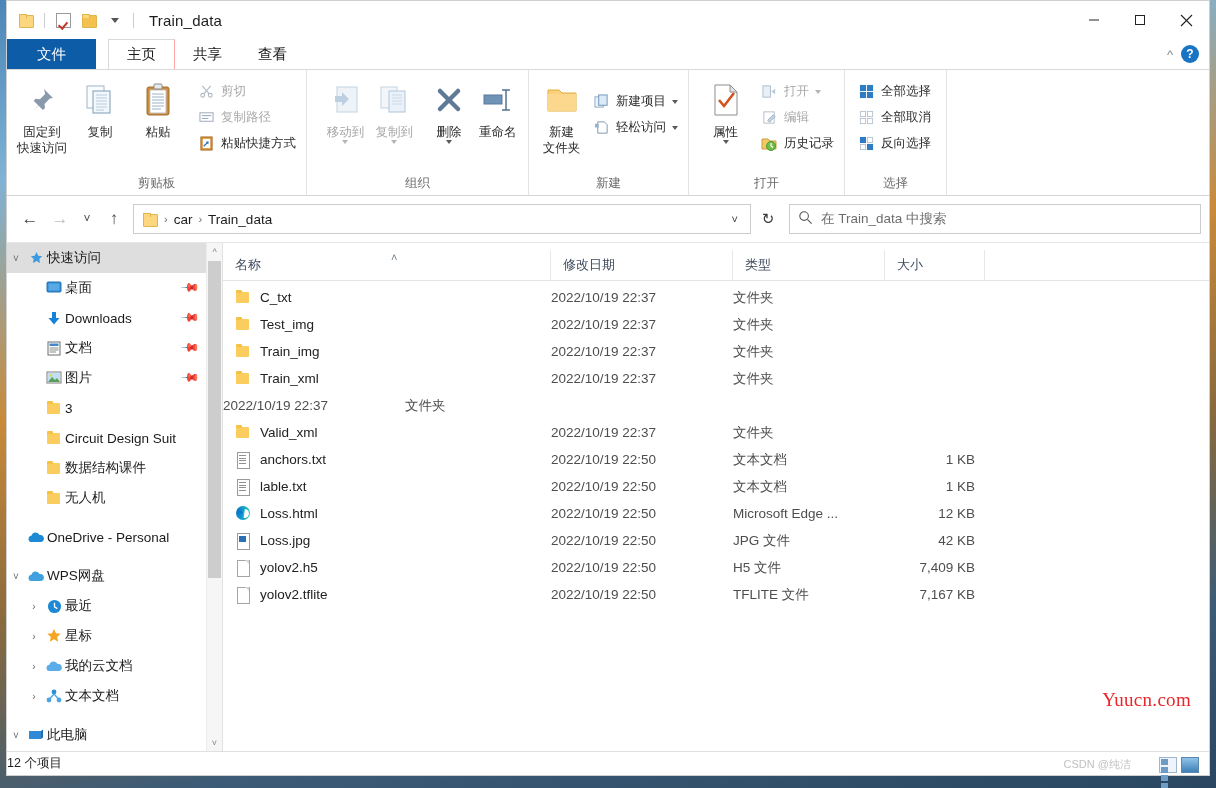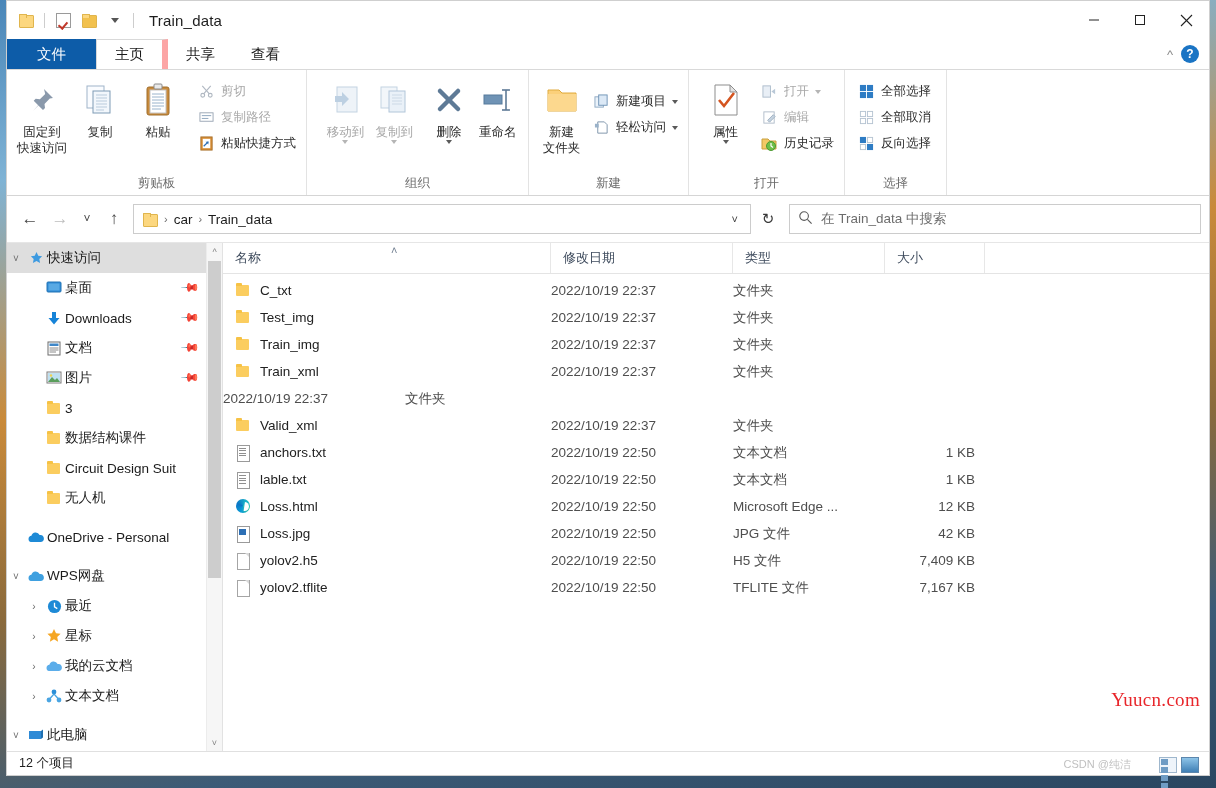--- a/index.html
+++ b/index.html
@@ -72,22 +72,22 @@
     background:#fff; flex:0 0 30px;
   }
   .tab {
     height:30px; padding:0 18px; display:flex; align-items:center;
     font-size:14.5px; color:#1a1a1a; position:relative; background:#fff;
   }
   .tab.file {
     background:#0d5ca8; color:#fff; padding:0 30px; font-size:14.5px;
   }
   .tab.active {
-    border-left:1px solid #d9d9d9; border-right:6px solid #fca5a5;
-    border-top:1px solid #d9d9d9; background:#fff; z-index:2;
+    border-left:1px solid #d9d9d9; border-right:1px solid #fca5a5;
+    border-top:1px solid #d9d9d9; background:#fff; z-index:2;margin-left:12px;
   }
   #tab-right { margin-left:auto; display:flex; align-items:center; gap:8px; padding-right:10px; height:100%;}
   .chev-up { color:#8a8a8a; font-size:13px; }
   .help-circ {
     width:18px;height:18px;border-radius:50%;background:#1a74c4;color:#fff;
     display:flex;align-items:center;justify-content:center;font-size:12px;font-weight:bold;
   }
 
   
   #ribbon {
@@ -164,21 +164,21 @@
   #navscroll {
     position:absolute; right:0; top:0; bottom:0; width:16px; background:#f6f6f6;
     border-left:1px solid #ececec;
   }
   .sb-arrow { height:17px; display:flex;align-items:center;justify-content:center;color:#808080;font-size:9px; }
   #navthumb { position:absolute; left:1px; right:1px; top:18px; height:317px; background:#cdcdcd; }
   #navscroll .sb-arrow.bot { position:absolute; bottom:0; left:0; right:0;}
 
   
   #filepane { flex:1; display:flex; flex-direction:column; min-width:0; position:relative; background:#fff;}
-  #colhdr { height:31px; display:flex; border-bottom:1px solid #e4e4e4; position:relative; flex:0 0 31px;}
+  #colhdr { height:31px; display:flex; border-bottom:1px solid #e4e4e4; position:relative; flex:0 0 31px;margin-top:7px;}
   .col {
     font-size:13px; color:#3d4a5c; display:flex; align-items:center;
     padding-left:12px; border-right:1px solid #e7e7e7; position:relative; height:100%;
   }
   .col.name   { width:328px; flex:0 0 328px; }
   .col.date   { width:182px; flex:0 0 182px; }
   .col.type   { width:152px; flex:0 0 152px; }
   .col.size   { width:100px; flex:0 0 100px;font-family:Liberation Serif, serif; }
   .col.blank  { flex:1; border-right:none; }
   #sortarrow { position:absolute; left:168px; top:1px; color:#6f7d8f; font-size:11px; }
@@ -209,31 +209,31 @@
     clip-path:polygon(55% 0,100% 0,100% 100%,40% 100%);
   }
   .ic.jpg::before{content:"";position:absolute;left:2px;top:1px;width:11px;height:15px;background:#fff;border:1px solid #9a9a9a;}
   .ic.jpg::after{content:"";position:absolute;left:4px;top:4px;width:7px;height:6px;background:#2d6fb5;}
   .ic.generic::before{content:"";position:absolute;left:2px;top:1px;width:11px;height:15px;background:#fff;border:1px solid #a5a5a5;}
   .ic.generic::after{content:"";position:absolute;right:2px;top:1px;width:0;height:0;border-left:4px solid transparent;border-top:4px solid #d8d8d8;}
 
   
   #statusbar {
     flex:0 0 24px; height:24px; border-top:1px solid #e0e0e0; background:#fff;
-    display:flex; align-items:center; padding-left:12px; position:relative;
+    display:flex; align-items:center; padding-left:0; position:relative;
   }
   #statustext { font-size:12.5px; color:#1f1f1f; }
   #viewbtns { position:absolute; right:10px; bottom:2px; display:flex; gap:4px; align-items:center; }
   .vbtn { width:18px;height:16px; border:1px solid #9fb7cd; background:#eef4fa; display:flex;flex-wrap:wrap; }
   .vbtn i { width:7px;height:6px; margin:1px; background:#6f9cc4; display:block;}
   .vbtn.img { background:linear-gradient(#8ec4e8,#3f7fb5); border-color:#5b86ad; }
 
   
   #wm-yuucn {
-    position:absolute; right:9px; bottom:40px;
+    position:absolute; right:18px; bottom:40px;
     color:#e8262b; font-family:"Liberation Serif","DejaVu Serif",serif;
     font-size:19px; letter-spacing:.3px; z-index:30;
   }
   #wm-csdn {
     position:absolute; right:78px; bottom:3px; z-index:30;
     color:#b5b5b5; font-size:11px; opacity:.85; white-space:nowrap;
   }
 </style>
 </head>
 <body>
@@ -672,29 +672,29 @@
               <span class="ic folder"></span>
             </span>
           <span>3</span>
         </div>
 
         <div class="navitem" style="padding-left:18px">
           <span class="nav-exp"></span>
           <span class="nav-ico">
               <span class="ic folder"></span>
             </span>
+          <span>Circuit Design Suit</span>
+        </div>
+
+        <div class="navitem" style="padding-left:18px">
+          <span class="nav-exp"></span>
+          <span class="nav-ico">
+              <span class="ic folder"></span>
+            </span>
           <span>数据结构课件</span>
-        </div>
-
-        <div class="navitem" style="padding-left:18px">
-          <span class="nav-exp"></span>
-          <span class="nav-ico">
-              <span class="ic folder"></span>
-            </span>
-          <span>Circuit Design Suit</span>
         </div>
 
         <div class="navitem" style="padding-left:18px">
           <span class="nav-exp"></span>
           <span class="nav-ico">
               <span class="ic folder"></span>
             </span>
           <span>无人机</span>
         </div>
 

